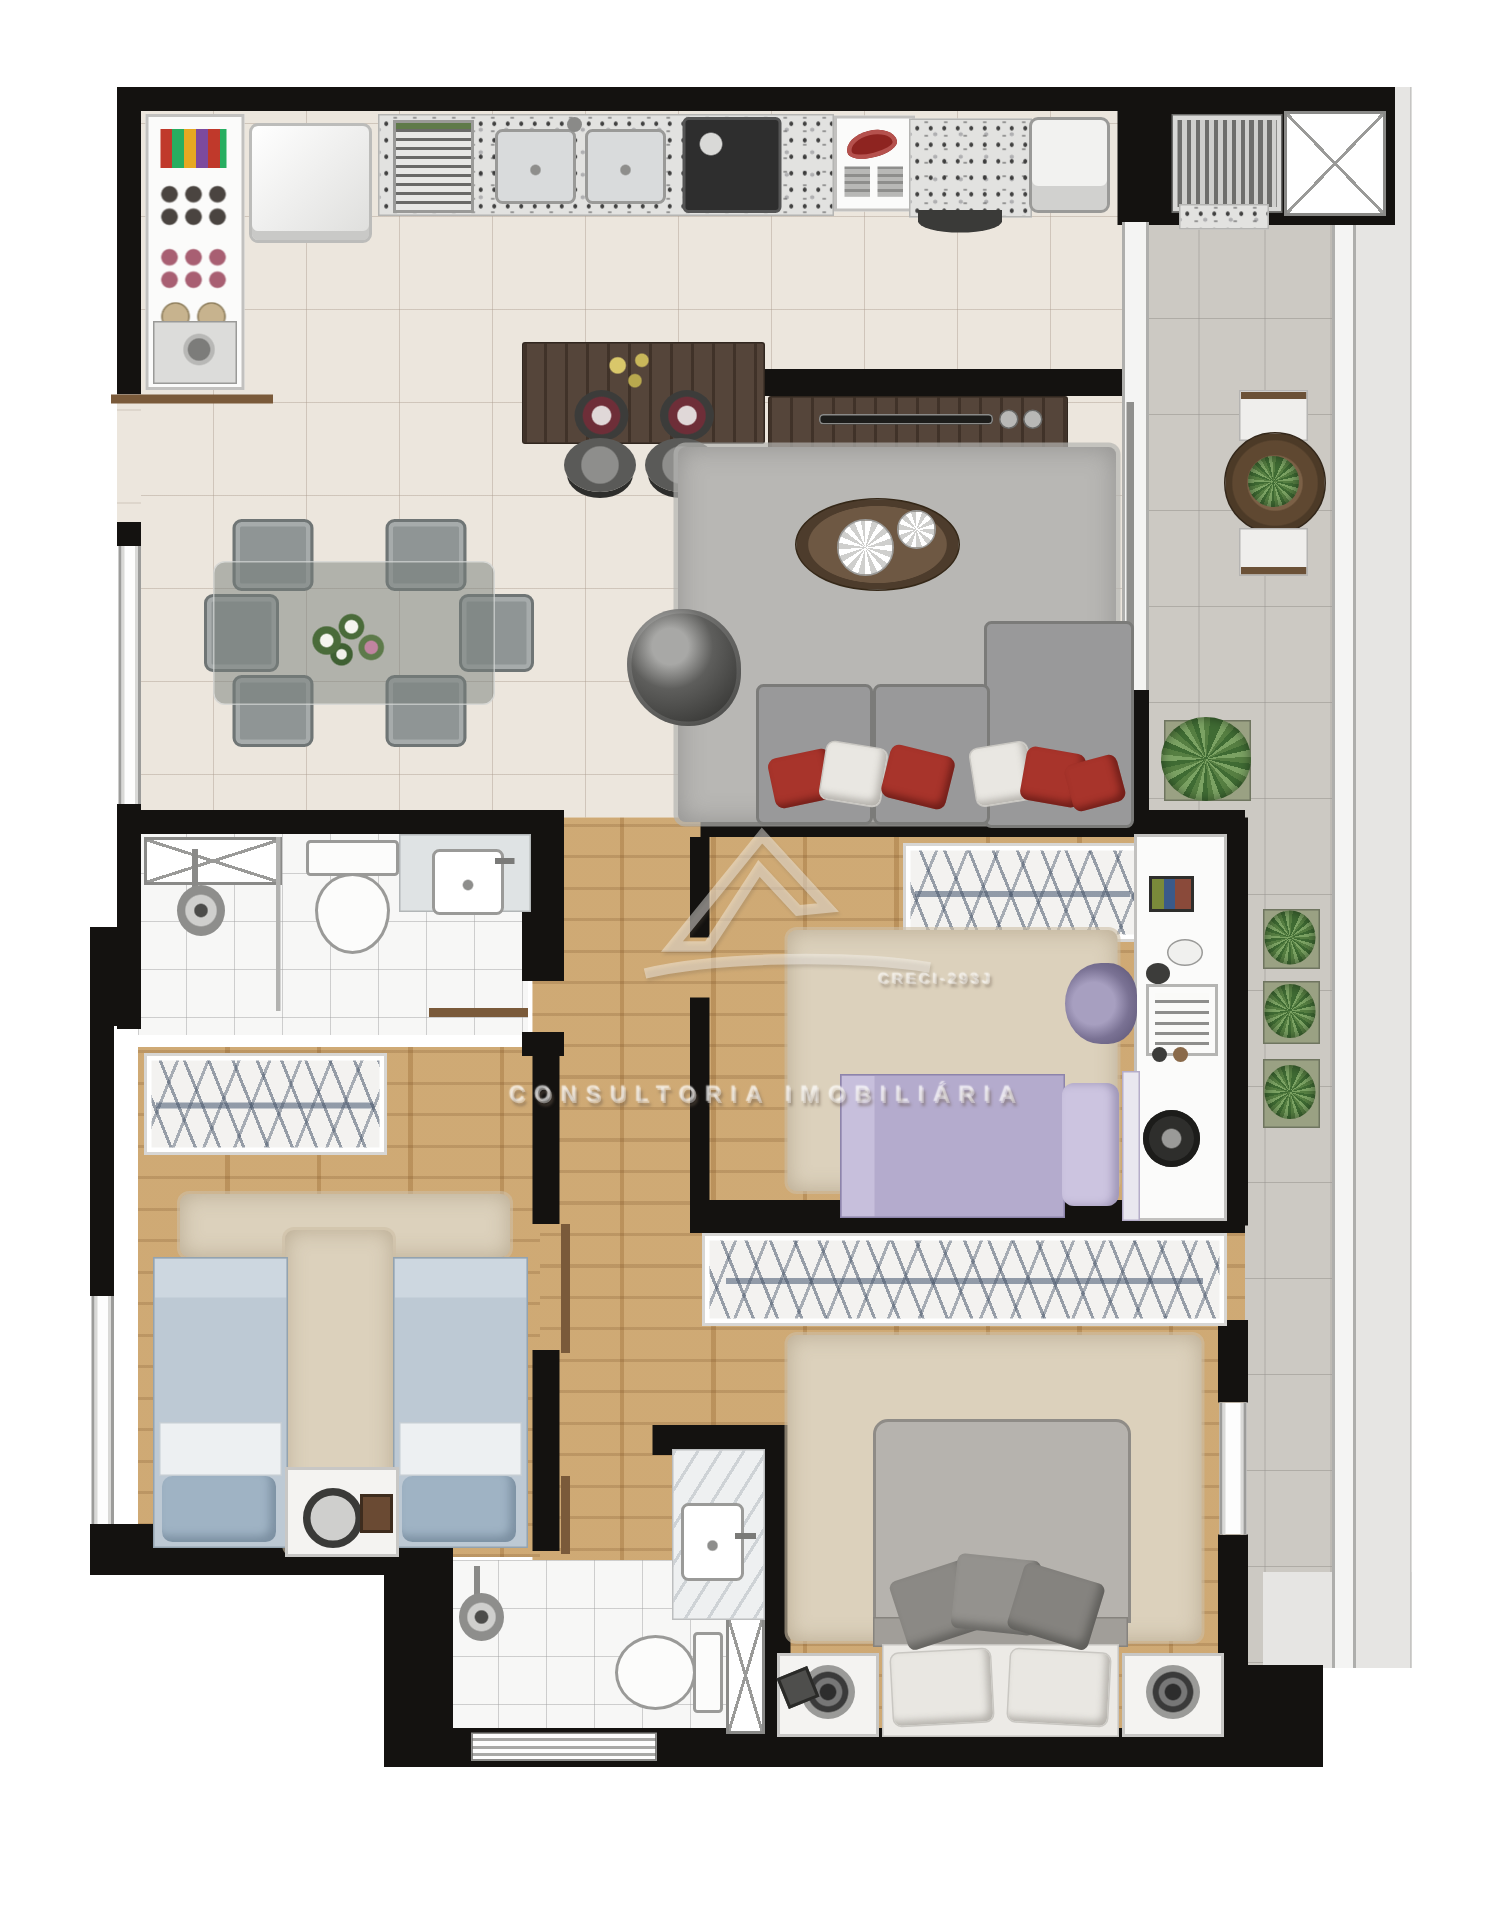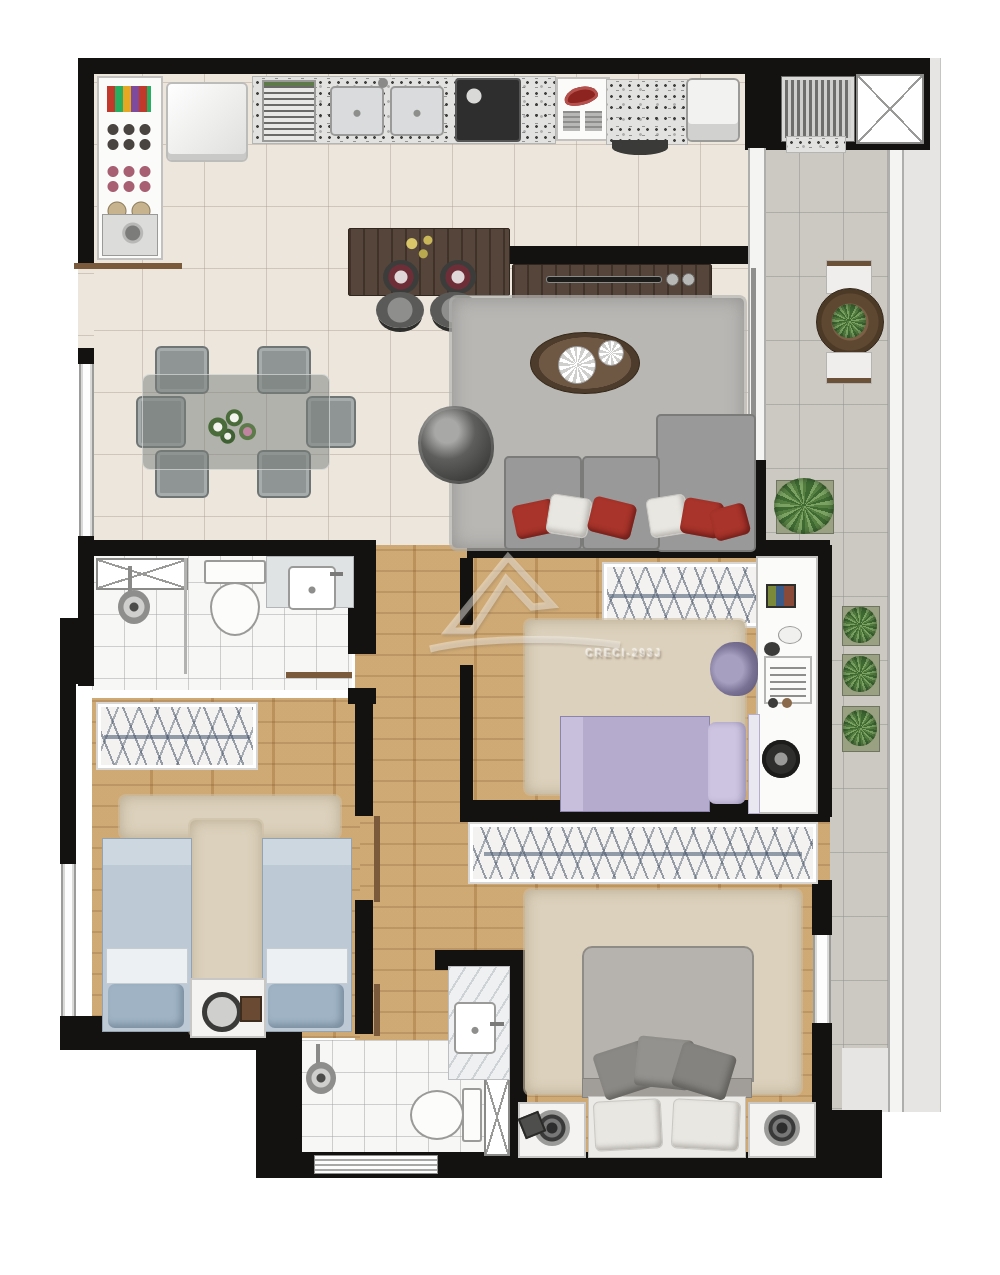--- a/index.html
+++ b/index.html
@@ -234,16 +234,17 @@
   <div class="a" style="left:490px;top:1022px;width:14px;height:4px;background:#7a7a78;"></div>
   <div class="a doorleaf" style="left:374px;top:984px;width:6px;height:52px;"></div>
 
   <div class="a" style="left:0;top:0;width:1000px;height:1275px;pointer-events:none;">
     <svg style="position:absolute;left:420px;top:545px;" width="210" height="120" viewBox="0 0 210 120">
       <g fill="none" stroke="rgba(246,244,240,.45)" stroke-width="7" style="filter:drop-shadow(1px 2px 1px rgba(105,90,75,.45));">
         <path d="M28 86 L88 12 L132 60 L112 62 L86 34 L52 86 Z"></path>
         <path d="M10 104 C 60 92, 150 92, 200 100"></path>
       </g>
     </svg>
+    <div class="a emboss" style="left:340px;top:722px;width:330px;font-size:15px;text-align:center;letter-spacing:6px;">CONSULTORIA IMOBILIÁRIA</div>
     <div class="a emboss" style="left:586px;top:648px;font-size:10px;letter-spacing:2px;">CRECI-293J</div>
   </div>
 
 </div>
 
 </body></html>

